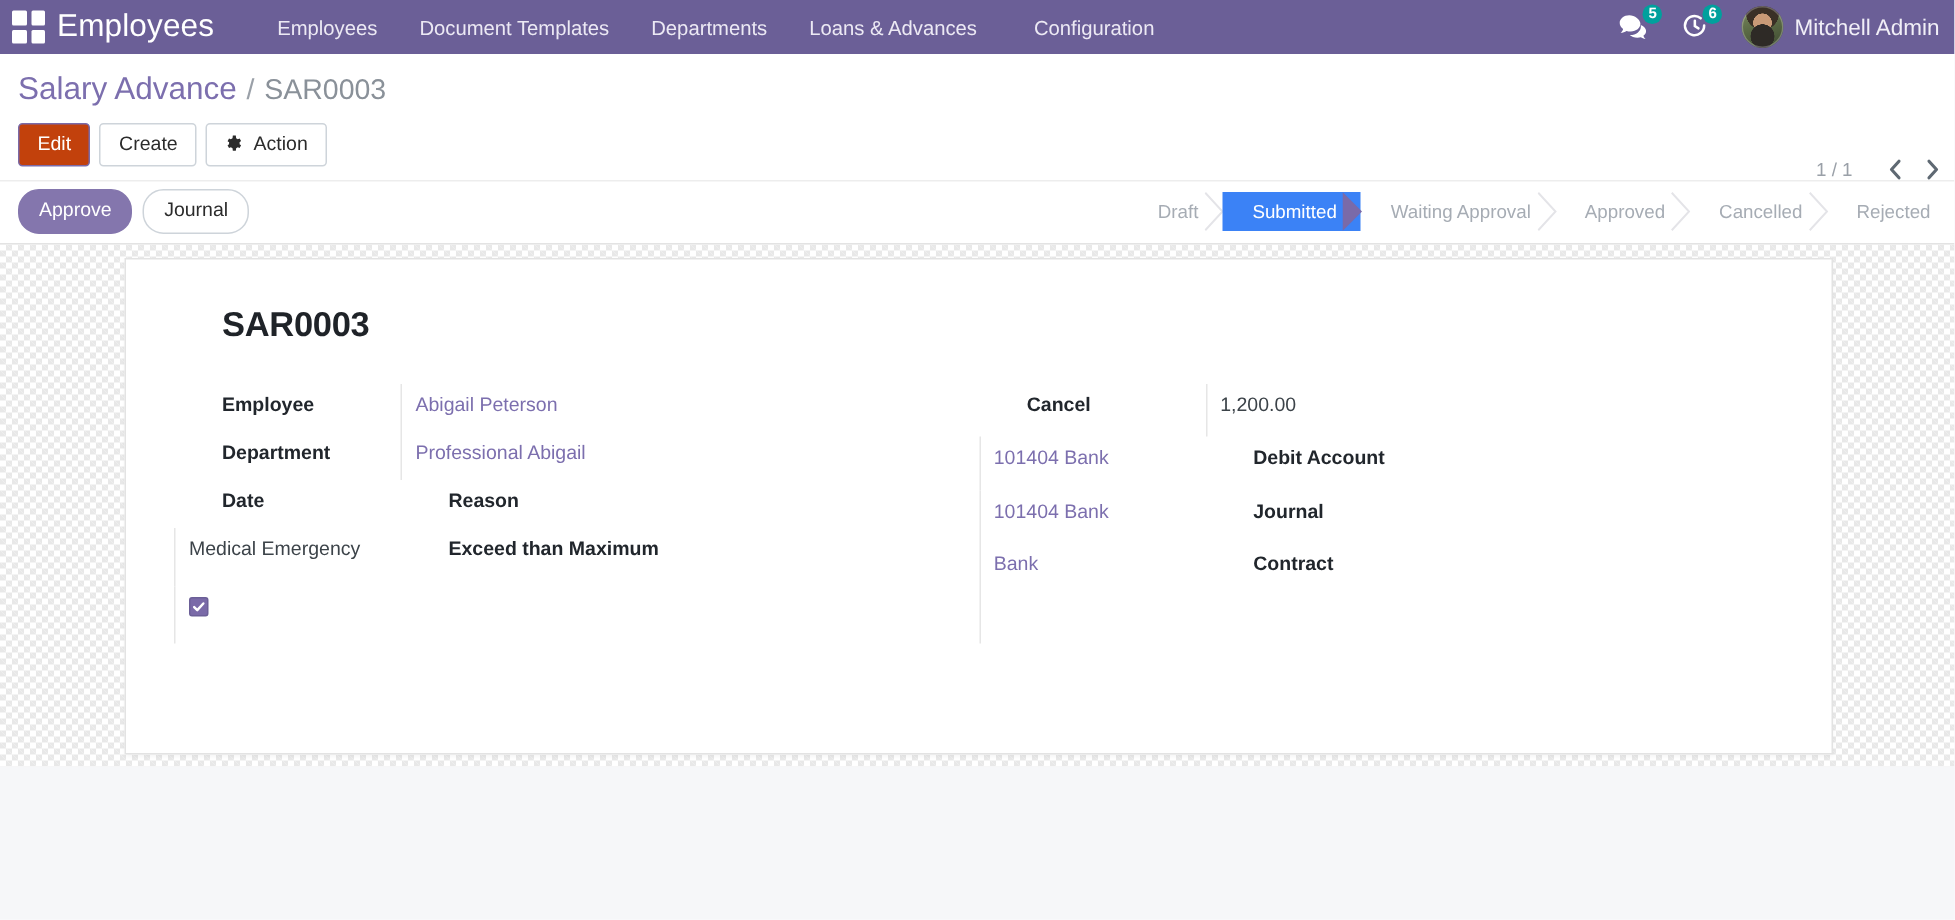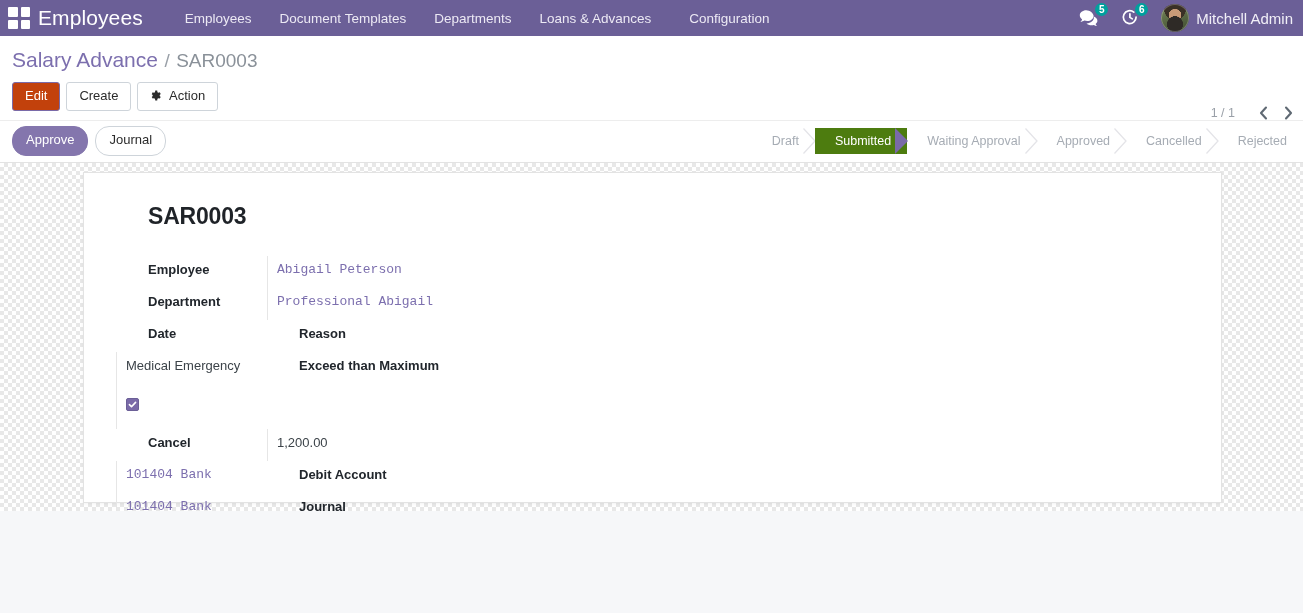--- a/index.html
+++ b/index.html
@@ -118,21 +118,21 @@
     position: relative; display: flex; align-items: center;
     font-size: 12.5px; color: #a6acb4; cursor: pointer;
     padding: 0 16px 0 20px; white-space: nowrap;
   }
   .stage .chev {
     position: absolute; right: -1px; top: 0; height: 100%; width: 13px;
     pointer-events: none;
   }
   .stage .chev svg { display: block; height: 100%; width: 13px; }
   .stage.active {
-    background: #4d7c0f; color: #ffffff;
+    background: #3b82f6; color: #ffffff;
   }
   .stage.active .chev-fill { fill: #7a6aa8; }
   .stage.first { padding-left: 14px; }
   .stage.last { }
 
   
   .sheet-bg {
     position: relative;
     height: 349px;
     background-color: #ffffff;
@@ -150,34 +150,34 @@
     background: #fff;
     border: 1px solid #e3e3e3;
     box-shadow: 0 1px 3px rgba(0,0,0,.05);
     padding: 22px 32px;
   }
   .sheet-title {
     font-size: 23px; font-weight: bold; color: #1f2328;
     margin: 8px 0 0 32px; letter-spacing: -.2px;
   }
   .form-grid {
-    display: flex; margin: 26px 0 0 0; flex-direction: column;
+    display: flex; margin: 26px 0 0 0;
   }
   .col { width: 537px; display: grid; grid-template-columns: 151px 1fr; }
   .col.right { margin-left: 0; }
   .lbl {
     font-size: 13px; font-weight: bold; color: #21262c;
     padding: 6px 10px 10px 32px; line-height: 1.25;
   }
   .val {
     font-size: 13px; color: #3c4349;
     padding: 6px 0 10px 9px; line-height: 1.25;
     border-left: 1px solid #e6e6e6;
   }
-  .val.link { color: #7c6fae; cursor: pointer; font-family: Liberation Mono, monospace; }
+  .val.link { color: #7c6fae; cursor: pointer; }
   .val.empty { min-height: 19px; }
   .chk {
     width: 13px; height: 13px; border-radius: 2px;
     background: #7a6aa8; border: 1px solid #6b5f97;
     display: inline-flex; align-items: center; justify-content: center;
     cursor: pointer; margin-top: 1px;
   }
   .chk svg { display: block; }
 
   .footer-bg { height: 100px; background: #f6f7f9; }

